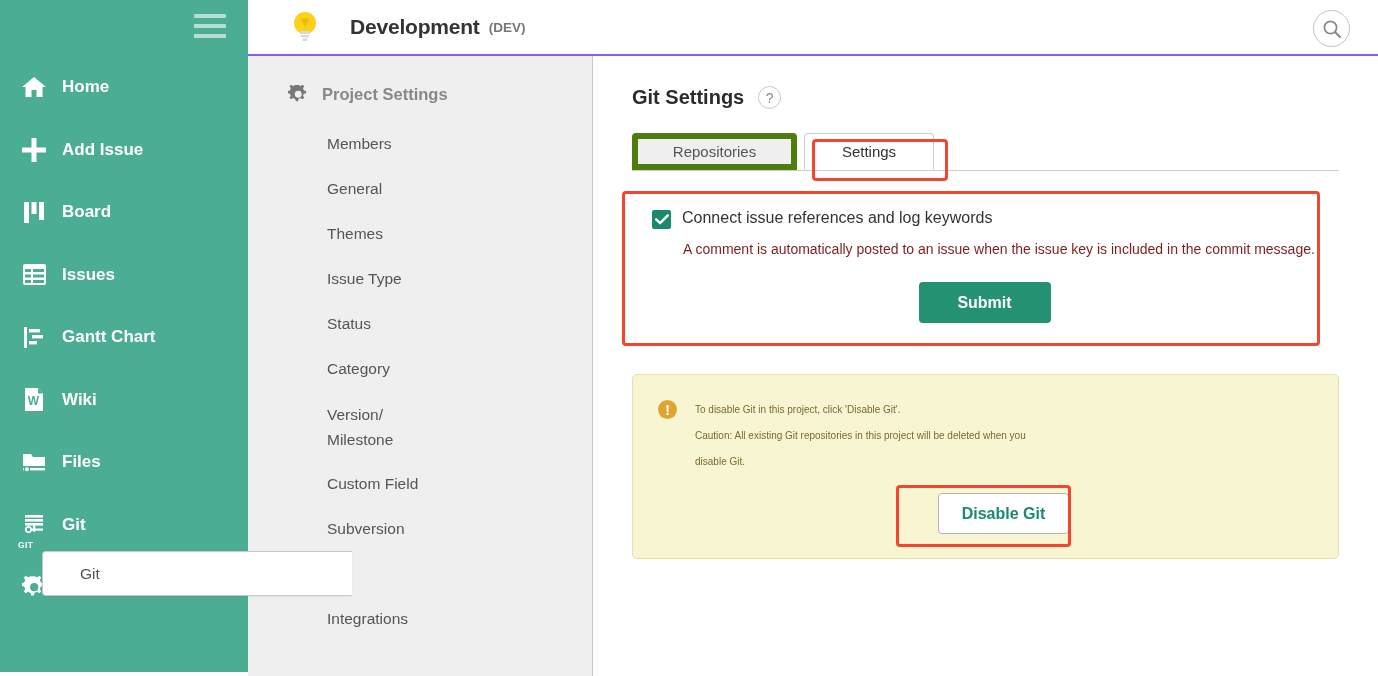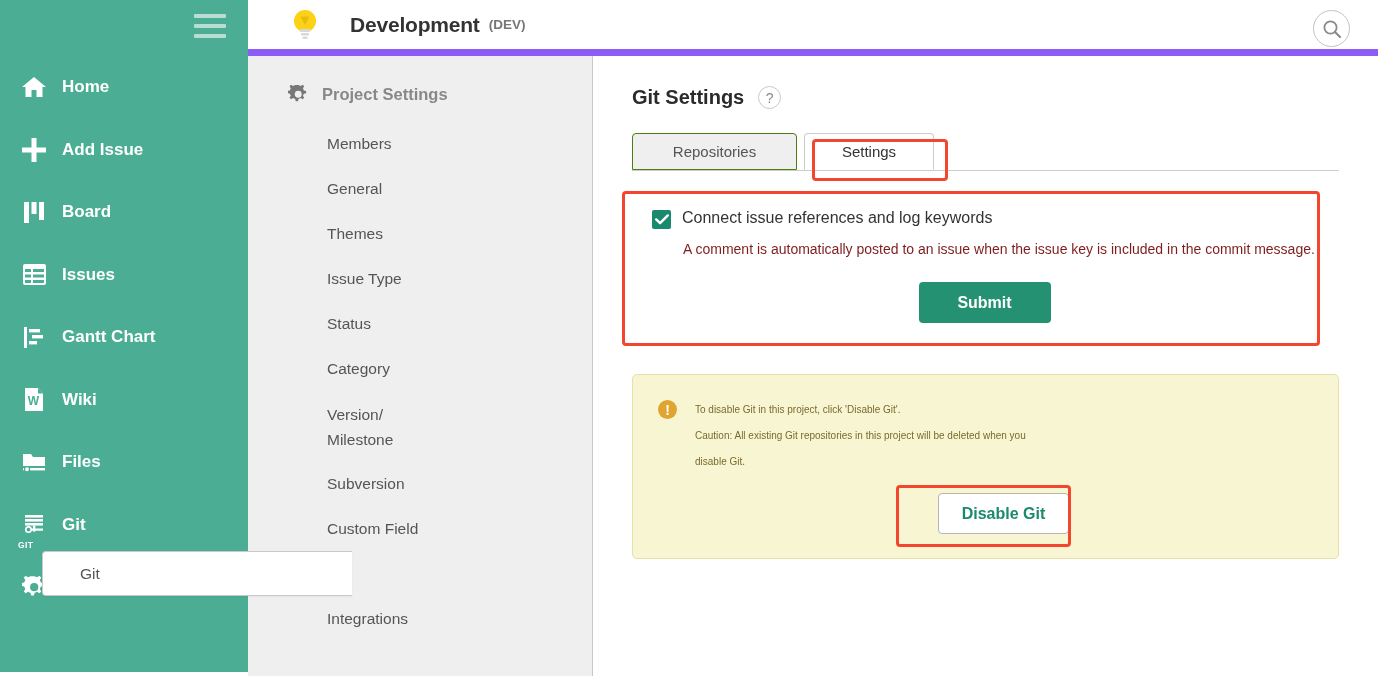--- a/index.html
+++ b/index.html
@@ -85,21 +85,21 @@
     color: #ffffff;
   }
 
   
   .header {
     position: absolute;
     left: 248px; top: 0;
     width: 1130px;
     height: 56px;
     background: #ffffff;
-    border-bottom: 7px solid #8b5cf6;
+    border-bottom: 2px solid #8b5cf6;
     box-sizing: border-box;
     display: flex;
     align-items: center;
   }
   .bulb-wrap {
     margin-left: 42px;
     width: 30px; height: 34px;
     display: flex; align-items: center; justify-content: center;
   }
   .project-title {
@@ -239,21 +239,21 @@
     align-items: center;
     justify-content: center;
     font-size: 15px;
     cursor: pointer;
     box-sizing: border-box;
   }
   .tab-inactive {
     left: 0;
     width: 165px;
     background: #efefef;
-    border: 1px solid #4d7c0f;
+    border: 6px solid #4d7c0f;
     border-radius: 4px 4px 0 0;
     color: #555555;
   }
   .tab-active {
     left: 172px;
     width: 130px;
     background: #ffffff;
     border: 1px solid #cccccc;
     border-bottom: 1px solid #ffffff;
     border-radius: 4px 4px 0 0;
@@ -536,22 +536,22 @@
       <li class="settings-item">Members</li>
       <li class="settings-item">General</li>
       <li class="settings-item">Themes</li>
       <li class="settings-item">Issue Type</li>
       <li class="settings-item">Status</li>
       <li class="settings-item">Category</li>
       <li class="settings-item two-line">
         <div>Version/</div>
         <div>Milestone</div>
       </li>
+      <li class="settings-item">Custom Field</li>
       <li class="settings-item">Subversion</li>
-      <li class="settings-item">Custom Field</li>
       <li class="settings-item">&nbsp;</li>
       <li class="settings-item">Integrations</li>
     </ul>
   </div>
 
   <div class="settings-item selected" style="top:551px;">Git</div>
 
   <div class="content">
 
     <div class="page-title-row">

